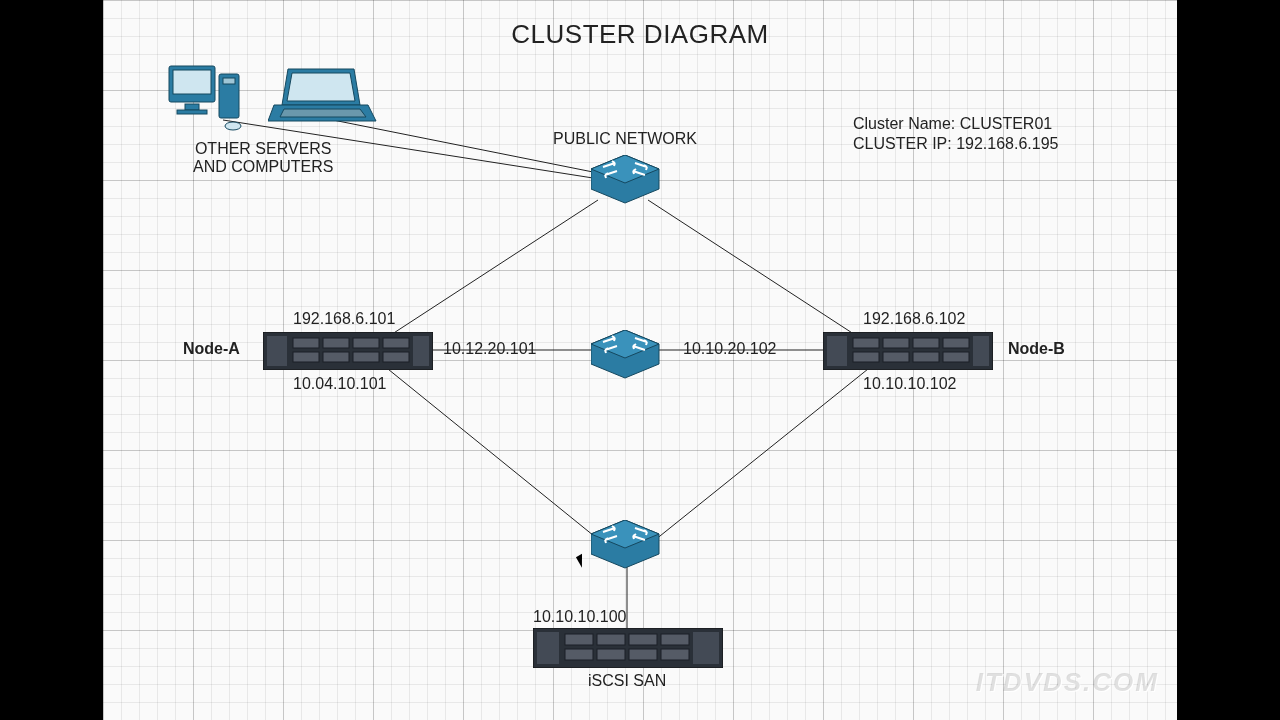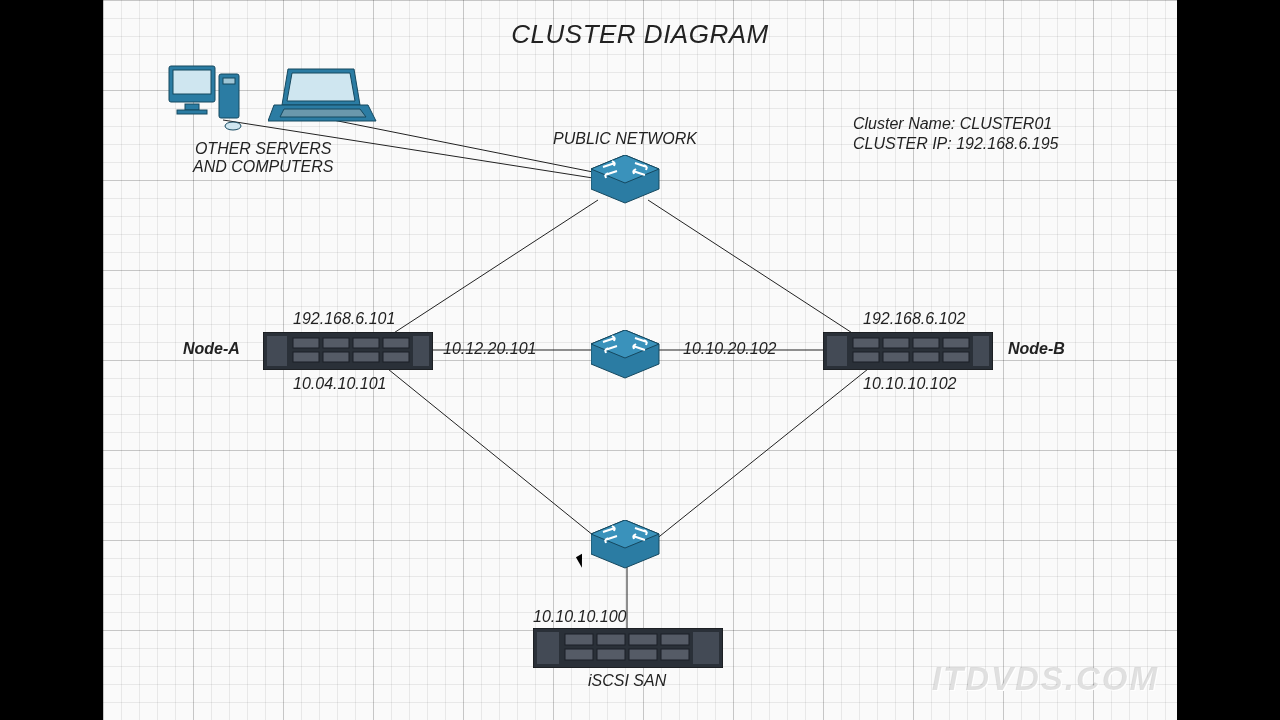--- a/index.html
+++ b/index.html
@@ -27,32 +27,31 @@
     background-size: 18px 18px, 18px 18px, 90px 90px, 90px 90px;
   }
   svg { position:absolute; left:0; top:0; }
   .label {
     position: absolute;
     font-size: 16px;
     color: #222;
     white-space: pre;
     text-align: center;
     line-height: 1.15;
-    font-style: italic;
   }
   .title {
     font-size: 26px;
     letter-spacing: 0.5px;
   }
   .bold { font-weight: bold; }
   .watermark {
     position: absolute;
     right: 18px;
     bottom: 22px;
-    font-size: 33px;
+    font-size: 26px;
     font-style: italic;
     font-weight: bold;
     letter-spacing: 2px;
     color: rgba(0,0,0,0.12);
     text-shadow: 1px 1px 0 #fff;
     font-family: "Arial Black", Arial, sans-serif;
   }
   .cursor {
     position:absolute;
     width:0;height:0;

